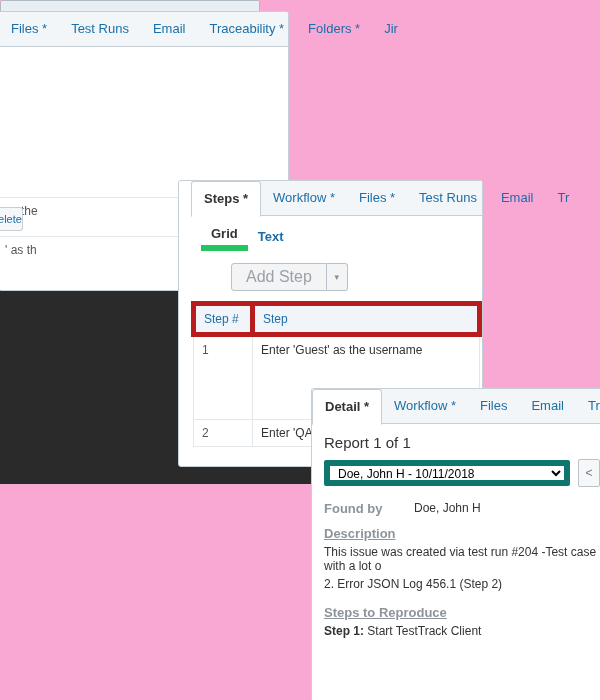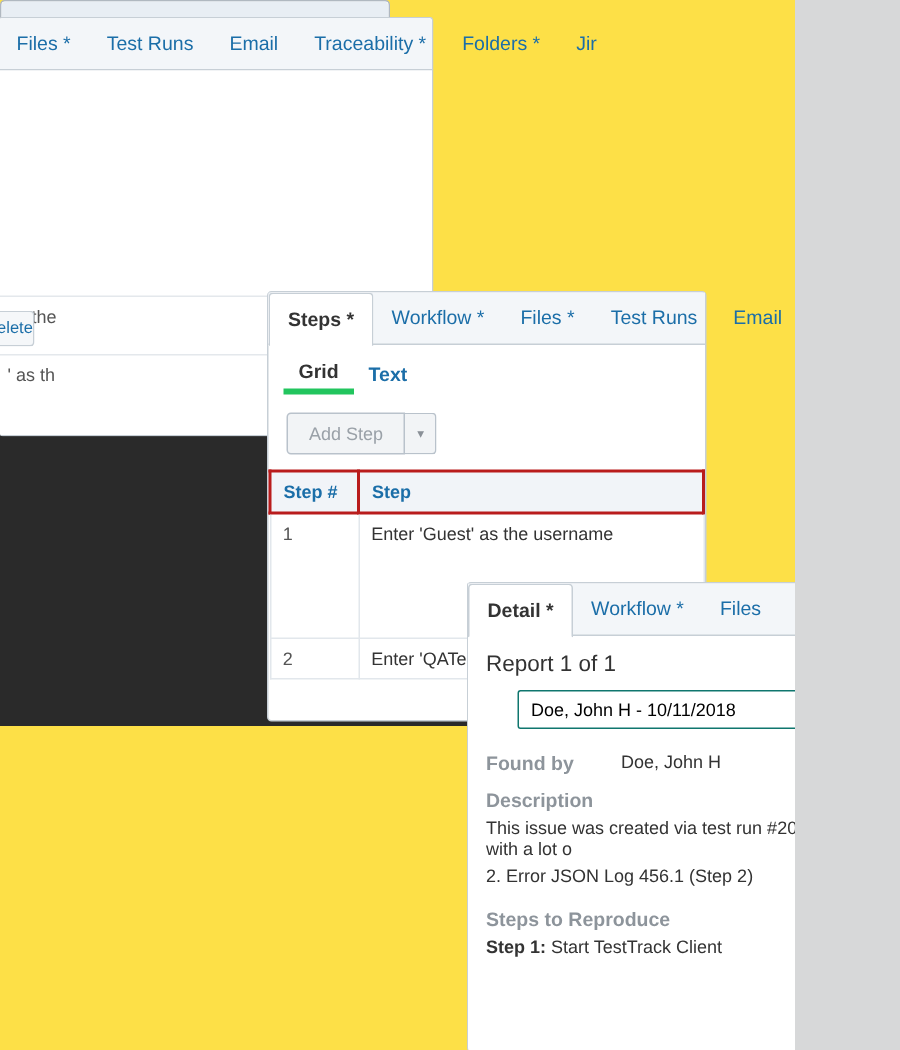--- a/index.html
+++ b/index.html
@@ -1,27 +1,27 @@
 <!DOCTYPE html>
 <html><head>
 <meta charset="utf-8">
 <style>
   html,body{margin:0;padding:0;font-family:Arial,Helvetica,sans-serif;font-size:13px;color:#333;background:#d7d8d9;}
-  #stage{position:relative;width:530px;height:700px;overflow:hidden;background:#fde047;}
+  #stage{position:relative;width:600px;height:700px;overflow:hidden;background:#f9a8d4;}
   .shadow-block{position:absolute;left:0;top:289px;width:465px;height:195px;background:#2a2a2a;}
 
   
   .panel{position:absolute;background:#fff;border:1px solid #c7cfd6;border-radius:3px;}
   .tabbar{display:flex;align-items:center;background:#f3f6f9;border-bottom:1px solid #c7cfd6;height:34px;font-size:13px;}
   .tab{padding:0 12px;height:34px;line-height:34px;color:#1b6ea8;cursor:pointer;white-space:nowrap;}
   .tab.active{background:#fff;border:1px solid #c7cfd6;border-bottom:1px solid #fff;border-radius:3px 3px 0 0;margin-bottom:-1px;color:#333;font-weight:bold;}
   .subtabbar{display:flex;align-items:center;padding:6px 10px 0;font-size:13px;}
   .subtab{padding:4px 10px;color:#1b6ea8;cursor:pointer;font-weight:bold;}
-  .subtab.active{color:#333;font-weight:bold;border-bottom:4px solid #22c55e;}
-  .btn{display:inline-flex;align-items:center;justify-content:center;height:26px;padding:0 14px;border:1px solid #b9c2cb;border-radius:3px;background:#f2f4f6;color:#9aa1a8;font-size:12px;cursor:default;}
+  .subtab.active{color:#333;font-weight:bold;border-bottom:6px solid #22c55e;}
+  .btn{display:inline-flex;align-items:center;justify-content:center;height:26px;padding:0 14px;border:1px solid #b9c2cb;border-radius:3px;background:#f2f4f6;color:#9aa1a8;font-size:16px;cursor:default;margin-left:28px;}
 
   
   #back{left:-1px;top:11px;width:289px;height:278px;border-left:none;}
   #back .tabbar{border-top-left-radius:3px;border-top-right-radius:3px;}
   #back .body{padding:0;}
   #back .row{height:26px;line-height:26px;padding-left:6px;font-size:12px;color:#555;background:#fff;border-top:1px solid #e4e8ec;}
   #back .small-del{position:absolute;left:-1px;top:195px;width:24px;height:22px;border:1px solid #c7cfd6;border-left:none;background:#f5f7f9;color:#1b6ea8;font-size:11px;line-height:22px;text-align:center;border-radius:0 3px 3px 0;}
 
   
   #dlg{left:30px;top:33px;width:258px;height:257px;background:#fff;border:1px solid #b0b8c0;border-radius:3px;}
@@ -30,38 +30,38 @@
   #dlg .field label{color:#8a9097;font-size:13px;margin-right:12px;}
   #dlg .sel{flex:1;height:24px;border:1px solid #9aa3ac;border-radius:2px;padding:0 6px;font-size:13px;line-height:24px;box-shadow:inset 0 1px 1px rgba(0,0,0,.08);}
   #dlg .search{margin:0 12px 6px;height:22px;border:1px solid #cfd6dd;border-radius:2px;display:flex;align-items:center;padding-left:5px;color:#9aa1a8;}
   #dlg .search svg{width:12px;height:12px;stroke:#9aa1a8;fill:none;}
   #dlg .list{padding:4px 12px;}
   #dlg .opt{display:flex;align-items:center;height:22px;font-size:13px;color:#333;}
   #dlg .cb{width:14px;height:14px;border:1px solid #7d8894;border-radius:2px;margin-right:8px;display:inline-flex;align-items:center;justify-content:center;}
   #dlg .cb.checked::after{content:"✓";font-size:12px;line-height:12px;color:#333;}
 
   
-  #steps{left:178px;top:194px;width:291px;height:285px;}
+  #steps{left:178px;top:180px;width:291px;height:285px;padding-left:12px;}
   #steps .toolbar{display:flex;gap:12px;padding:12px 12px 10px;}
   #steps .addcombo{display:flex;}
   #steps .addcombo .btn{border-radius:3px 0 0 3px;}
   #steps .addcombo .drop{width:20px;border:1px solid #b9c2cb;border-left:none;border-radius:0 3px 3px 0;background:#f2f4f6;display:flex;align-items:center;justify-content:center;color:#8a9097;font-size:9px;}
   #steps table{width:100%;border-collapse:collapse;font-size:12px;}
-  #steps th{background:#f1f4f8;border:2px solid #b91c1c;color:#1b6ea8;font-weight:bold;text-align:left;padding:6px 8px;}
+  #steps th{background:#f1f4f8;border:5px solid #b91c1c;color:#1b6ea8;font-weight:normal;text-align:left;padding:6px 8px;}
   #steps td{border:1px solid #e2e7ec;padding:6px 8px;vertical-align:top;color:#333;}
   #steps td.num{width:42px;text-align:left;color:#555;}
 
   
   #detail{left:311px;top:388px;width:300px;height:312px;border-right:none;border-bottom:none;}
   #detail .content{padding:10px 12px;font-size:12px;color:#333;}
   #detail .report-line{font-weight:normal;font-size:15px;margin:0 0 8px;}
   #detail .combo{display:flex;gap:8px;align-items:center;margin-bottom:14px;}
-  #detail select{flex:1;height:26px;border:1px solid #0f766e;border-radius:2px;font-size:12px;padding:0 4px;background:#fff;margin-left:21px;}
+  #detail select{flex:1;height:26px;border:6px solid #0f766e;border-radius:2px;font-size:12px;padding:0 4px;background:#fff;}
   #detail .nav{width:20px;height:26px;border:1px solid #b9c2cb;border-radius:2px;background:#f5f7f9;color:#6f7a85;display:flex;align-items:center;justify-content:center;font-size:12px;}
-  #detail .lbl{color:#8d949b;font-weight:bold;margin:8px 0 4px;font-size:13px;}
+  #detail .lbl{color:#8d949b;font-weight:bold;margin:8px 0 4px;font-size:13px;text-decoration:underline;}
   #detail .kv{display:flex;margin-bottom:10px;}
   #detail .kv .k{color:#8d949b;font-weight:bold;width:90px;font-size:13px;}
   #detail .para{margin:4px 0;}
 </style>
 </head>
 <body>
 <div id="stage">
 
 <div class="shadow-block"></div>
 

